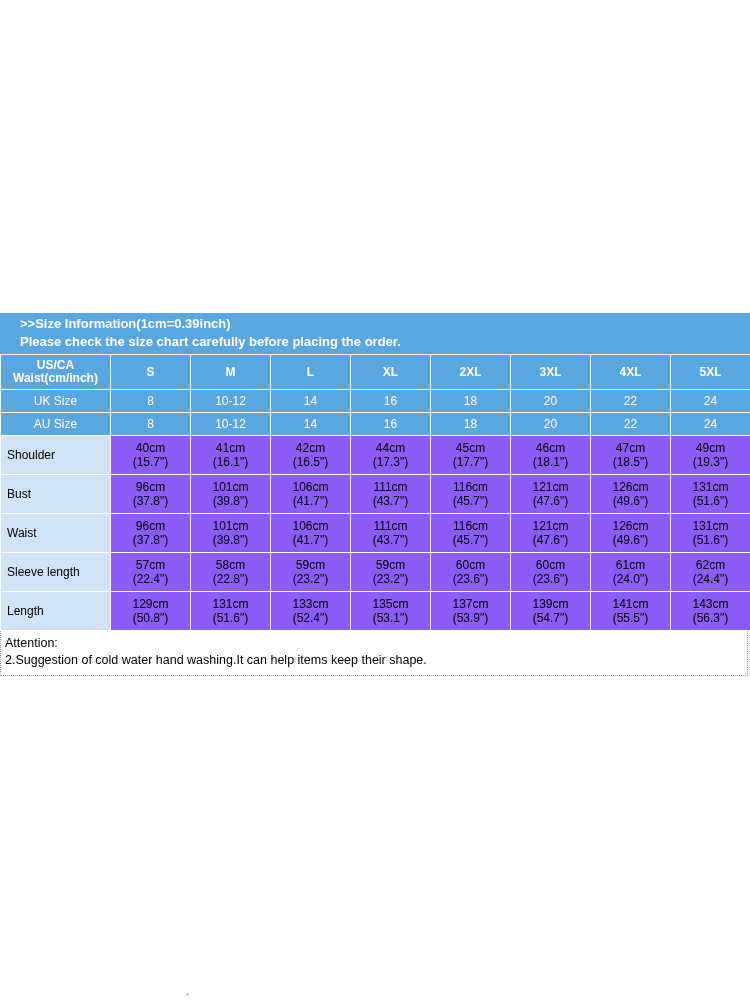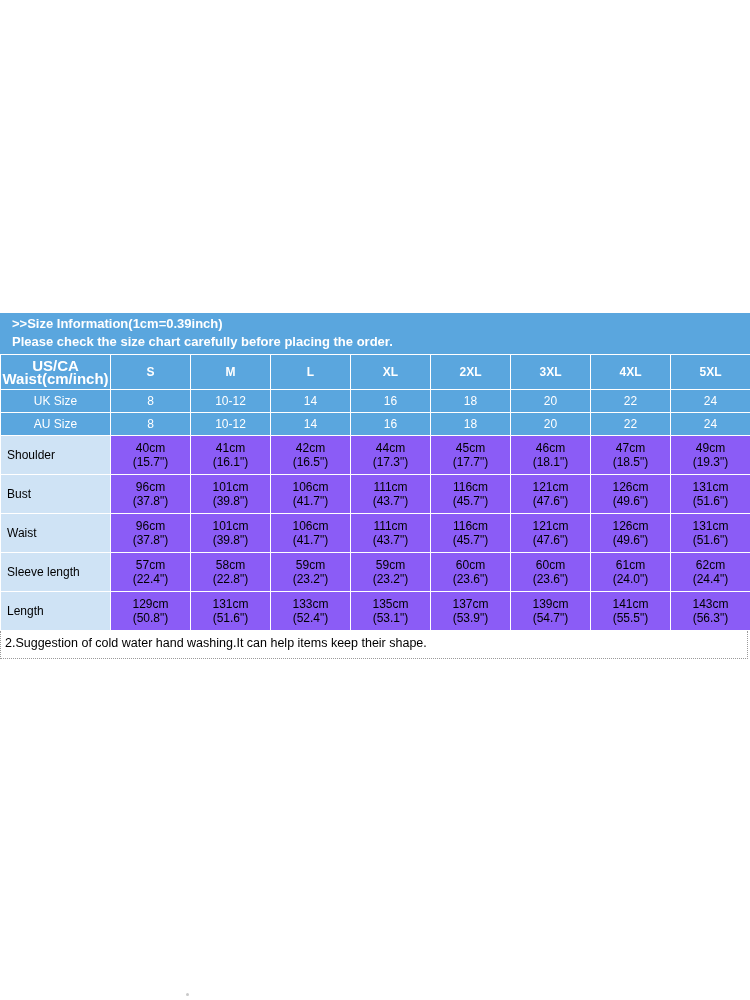--- a/index.html
+++ b/index.html
@@ -19,21 +19,21 @@
     left: 0;
     top: 313px;
     width: 750px;
   }
   .header-band {
     background: #5aa6de;
     color: #ffffff;
     font-weight: bold;
     font-size: 13px;
     line-height: 18px;
-    padding: 2px 2px 3px 12px;
+    padding: 2px 2px 3px 20px;
   }
   .header-band div { white-space: nowrap; }
 
   table.size-table {
     width: 750px;
     border-collapse: collapse;
     table-layout: fixed;
     font-size: 12px;
   }
   table.size-table td {
@@ -47,21 +47,21 @@
   col.c0 { width: 110px; }
   col.cx { width: 80px; }
 
   tr.hdr td {
     background: #5aa6de;
     color: #ffffff;
     font-weight: bold;
     height: 30px;
   }
   tr.hdr td.lbl {
-    font-size: 15px;
+    font-size: 12px;
     line-height: 13px;
   }
   tr.hdr2 td {
     background: #5aa6de;
     color: #ffffff;
     font-weight: normal;
     height: 18px;
     font-size: 12px;
   }
   tr.data td {
@@ -339,18 +339,19 @@
           </td>
         <td>
             <span class="cm">143cm</span>
             <span class="inch">(56.3")</span>
           </td>
       </tr>
     </tbody>
   </table>
 
   <div class="attention">
+    <div>Attention:</div>
     <div>2.Suggestion of cold water hand washing.It can help items keep their shape.</div>
   </div>
 
 </div>
 
 <div class="dot"></div>
 
 </body></html>

